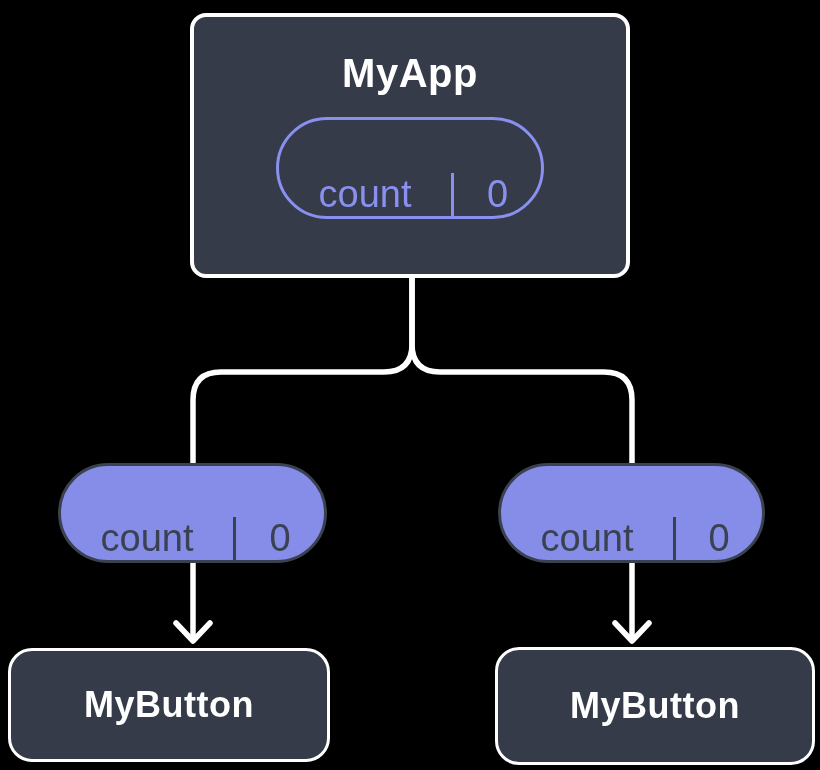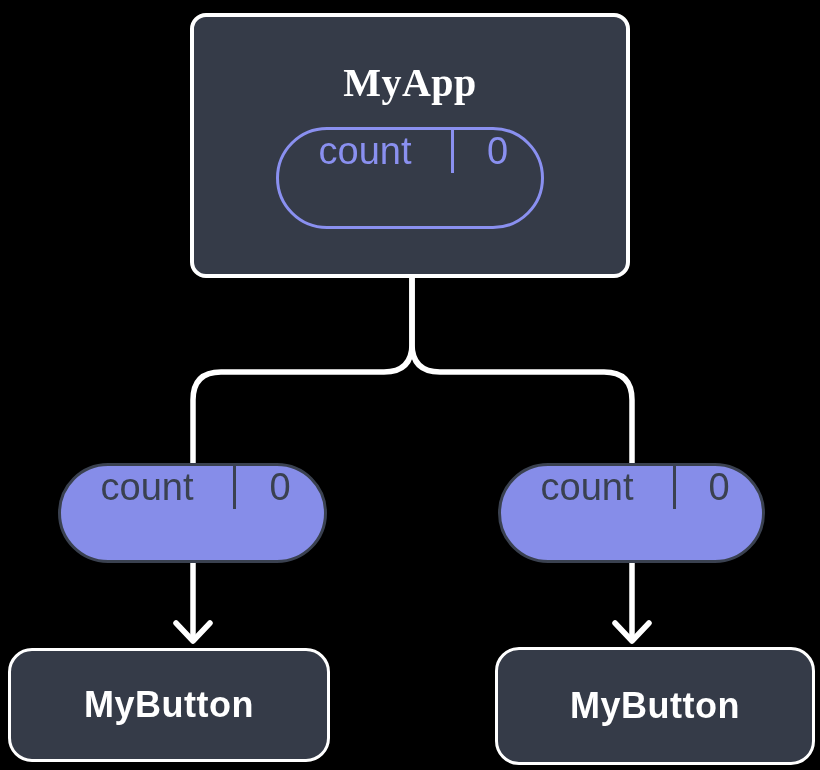--- a/index.html
+++ b/index.html
@@ -36,44 +36,43 @@
     flex-direction: column;
     align-items: center;
     color: var(--title-text, #ffffff);
   }
   .node.root {
     left: 190px; top: 13px;
     width: 440px; height: 265px;
     border-radius: 16px;
   }
   .node.root .title {
-    margin-top: 42px;
+    margin-top: 32px;
     font-size: 40px;
     line-height: 48px;
     font-weight: 600;
     letter-spacing: 0.5px;
-    font-family: Liberation Serif, serif;
   }
   .node.leaf {
     border-width: 3.5px;
     border-radius: 24px;
     justify-content: center;
   }
   .node.leaf .title {
     font-size: 36px;
     font-weight: 600;
     letter-spacing: 0.5px;
   }
   .node.leaf.left  { left: 8px;   top: 648px; width: 322px; height: 114px; }
   .node.leaf.right { left: 495px; top: 647px; width: 320px; height: 118px; }
 
   .pill {
     box-sizing: border-box;
     display: flex;
-    align-items: flex-start;
+    align-items: flex-end;
     border-radius: 999px;
   }
   .pill .cell {
     display: flex;
     align-items: center;
     justify-content: center;
     font-size: 38px;
     font-weight: 400;
   }
   .pill .cell.name { width: 172px; }

